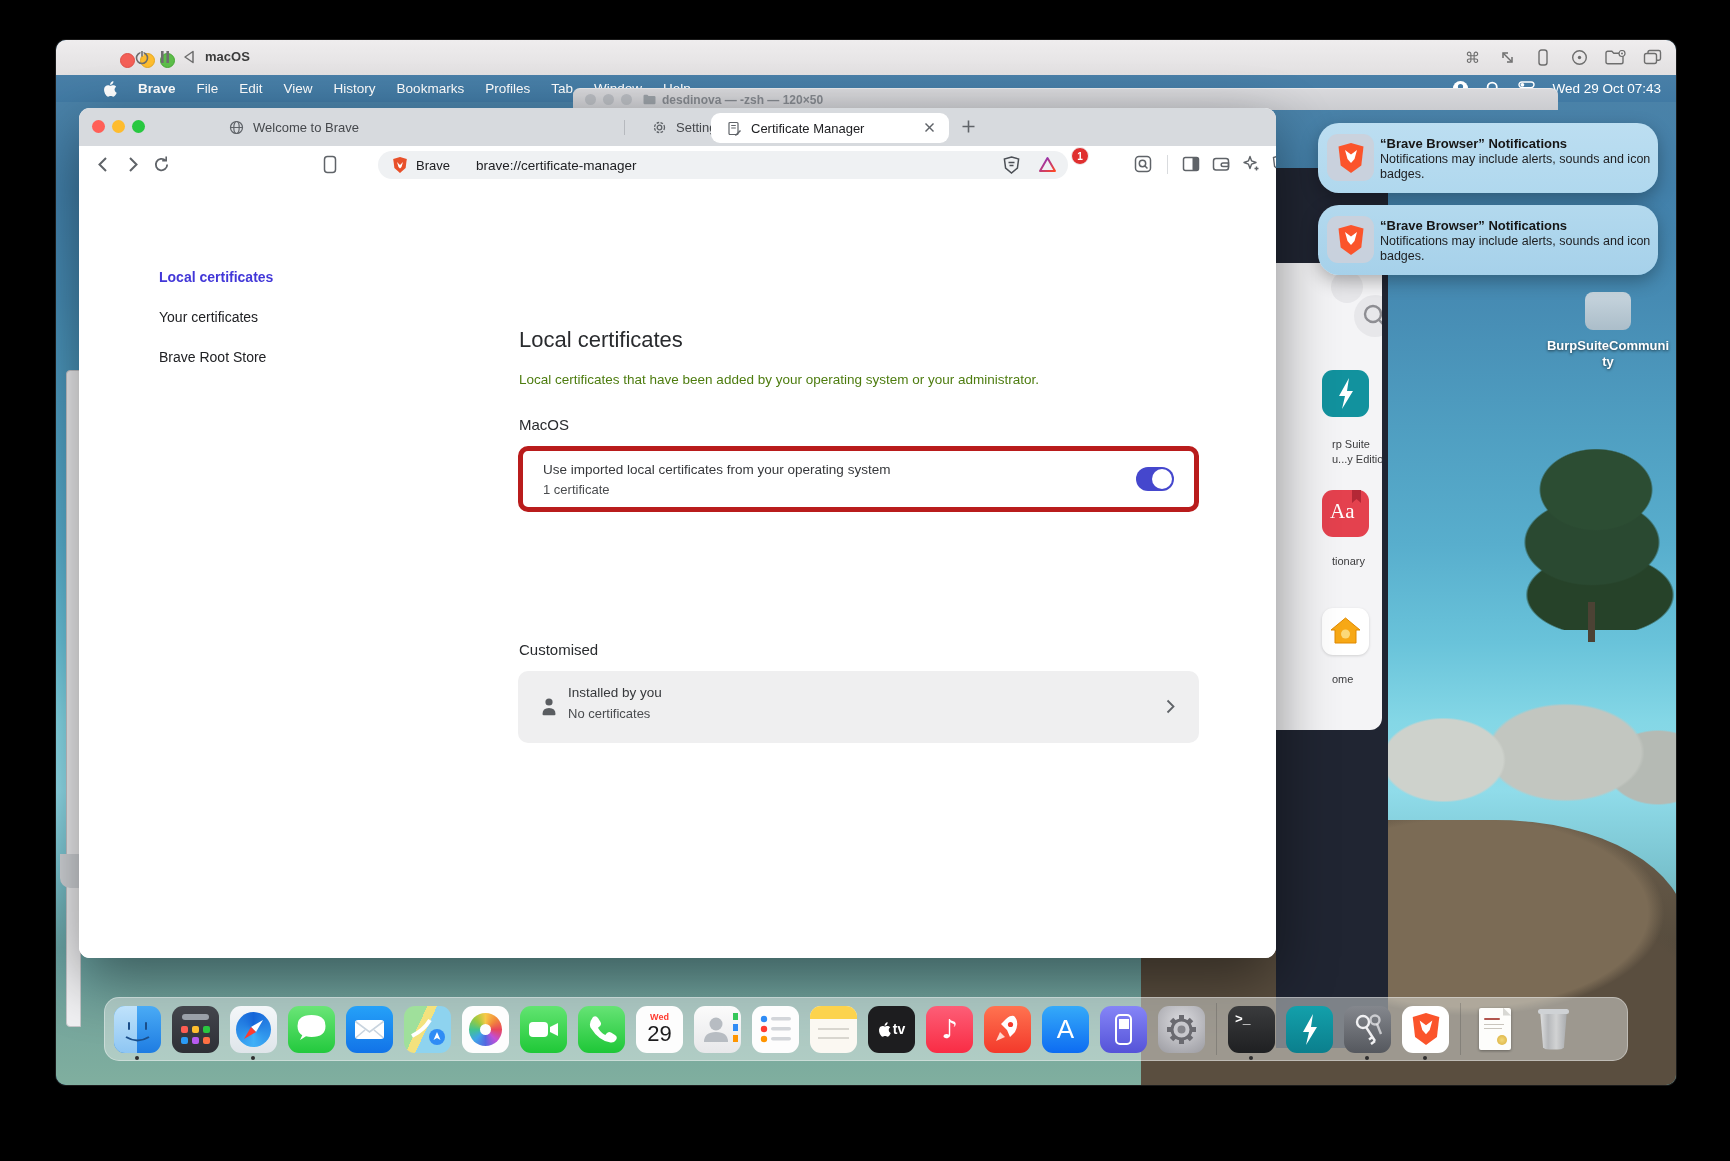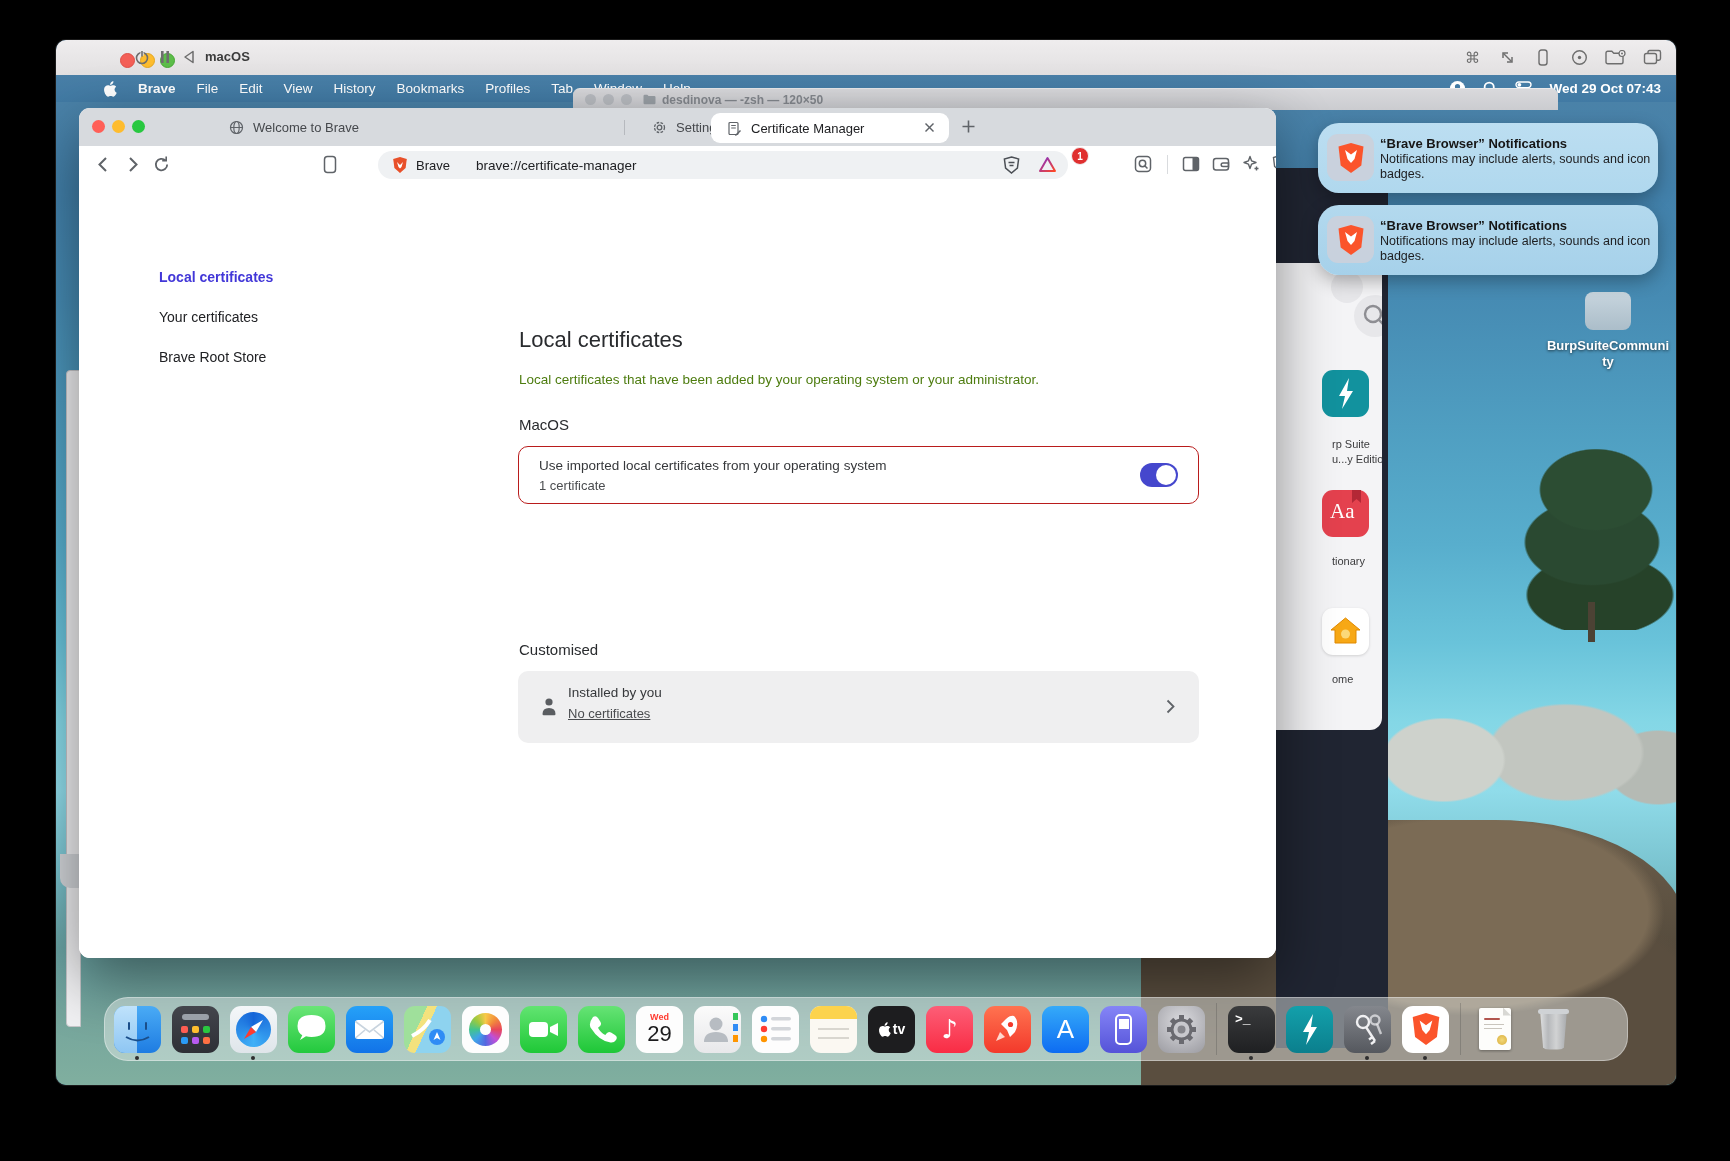--- a/index.html
+++ b/index.html
@@ -10,21 +10,21 @@
   .vm-titlebar{position:absolute;left:0;top:0;width:100%;height:35px;background:linear-gradient(#efedee,#e2e0e1);
       border-bottom:1px solid #c9c7c8;}
   .tl{position:absolute;top:13px;width:13px;height:13px;border-radius:50%;}
   .vm-title{position:absolute;left:149px;top:9px;font-size:13px;font-weight:700;color:#3b3b3b;}
   .vm-ico{position:absolute;top:9px;color:#6e6e6e;}
   
   .menubar{position:absolute;left:0;top:35px;width:100%;height:27px;
       background:linear-gradient(#497fa7,#417aa4);display:flex;align-items:center;color:#fff;}
   .menu-items{display:flex;gap:21px;margin-left:47px;font-size:13.5px;align-items:center;}
   .menu-items span{cursor:default;}
-  .menubar-right{position:absolute;right:15px;top:0;height:27px;display:flex;gap:17px;align-items:center;font-size:13.5px;font-weight:700;}
+  .menubar-right{position:absolute;right:15px;top:0;height:27px;display:flex;gap:17px;align-items:center;font-size:13.5px;font-weight:400;}
   
   .desktop{position:absolute;left:0;top:62px;width:1620px;height:983px;overflow:hidden;
     background:linear-gradient(180deg,#4a82a8 0%,#4280aa 9%,#468bb3 20%,#4f9ec1 33%,#58aecd 45%,#69c3da 55%,#84d7e6 63%,#90dcea 70%,#7ac3cf 78%,#6aa4a5 86%,#75a59c 93%,#80af9f 100%);}
   .tree{position:absolute;left:1440px;top:333px;width:200px;height:195px;
     background:radial-gradient(ellipse 46% 34% at 50% 28%,#2c4d33 0 60%,transparent 62%),
                radial-gradient(ellipse 55% 36% at 48% 55%,#2a4931 0 60%,transparent 62%),
                radial-gradient(ellipse 60% 34% at 52% 82%,#264229 0 60%,transparent 62%);}
   .trunk{position:absolute;left:1532px;top:500px;width:7px;height:40px;background:#4c4234;}
   .rocks-light{position:absolute;left:1305px;top:568px;width:330px;height:150px;
     background:radial-gradient(ellipse 30% 45% at 25% 60%,#ced2cc 0 60%,transparent 63%),
@@ -78,31 +78,31 @@
   .url-text{font-size:13.5px;color:#202124;margin-left:26px;}
   .badge{position:absolute;left:693px;top:-4px;width:16px;height:16px;border-radius:50%;background:#e02f2f;
      color:#fff;font-size:10px;font-weight:700;display:flex;align-items:center;justify-content:center;border:1.5px solid #eff1f3;}
   
   .content{position:absolute;left:0;top:76px;width:100%;height:774px;background:#fff;}
   .nav-item{position:absolute;left:80px;font-size:14px;color:#202124;}
   .nav-item.active{color:#4237d8;font-weight:600;}
   .page-title{position:absolute;left:440px;top:143px;font-size:22px;font-weight:400;color:#292b2e;}
   .page-desc{position:absolute;left:440px;top:188px;font-size:13.5px;color:#4d7c0f;}
   .sec-head{position:absolute;left:440px;font-size:15px;font-weight:500;color:#292b2e;}
-  .card{position:absolute;left:439px;width:681px;background:#fff;border:1px solid #b91c1c;border-radius:10px;box-sizing:border-box;}
+  .card{position:absolute;left:439px;width:681px;background:#fff;border:5px solid #b91c1c;border-radius:10px;box-sizing:border-box;}
   .card-row{position:relative;height:56px;}
   .card-row + .card-row{border-top:1px solid #ebedef;}
   .row-label{position:absolute;left:20px;font-size:13.5px;color:#36383b;}
   .row-sub{position:absolute;left:20px;font-size:13px;color:#4a4c4f;}
   .toggle{position:absolute;right:20px;top:16px;width:38px;height:24px;border-radius:12px;background:#4547cd;}
   .toggle .knob{position:absolute;right:2px;top:2px;width:20px;height:20px;border-radius:50%;background:#fff;}
   .chev{position:absolute;right:24px;}
   .card-gray{position:absolute;left:439px;width:681px;height:72px;background:#efeff0;border-radius:10px;}
   
-  .dock{position:absolute;left:48px;top:957px;width:1524px;height:64px;border-radius:24px;
+  .dock{position:absolute;left:48px;top:957px;width:1524px;height:64px;border-radius:15px;
     background:rgba(240,244,242,.45);border:1px solid rgba(255,255,255,.35);
     display:flex;align-items:center;padding:0 9px;gap:11px;box-sizing:border-box;}
   .dock-item{position:relative;width:47px;height:47px;flex:0 0 auto;}
   .dk{width:47px;height:47px;border-radius:11px;position:relative;overflow:hidden;}
   .run::after{content:"";position:absolute;left:21px;bottom:-7px;width:4px;height:4px;border-radius:50%;background:#2e2e2e;}
   .dock-div{width:1px;height:52px;background:rgba(60,60,60,.25);flex:0 0 auto;}
   .gl{position:absolute;color:#fff;}
   
   svg{display:block;}
   .mono{font-family:"Liberation Mono",monospace;}
@@ -433,21 +433,21 @@
 
       <div class="sec-head" style="top:457px;">Customised</div>
       <div class="card-gray" style="top:487px;">
         <span style="position:absolute;left:21px;top:24px;">
           <svg width="20" height="22" viewBox="0 0 20 22">
               <circle cx="10" cy="7" r="3.6" fill="#5a5d61"></circle>
               <path d="M3.5 19 q0-6 6.5-6 t6.5 6 q0 1.2-1.2 1.2 h-10.6 Q3.5 20.2 3.5 19z" fill="#5a5d61"></path>
             </svg>
         </span>
         <span class="row-label" style="left:50px;top:14px;">Installed by you</span>
-        <span class="row-sub" style="left:50px;top:35px;text-decoration:underline;">No certificates</span>
+        <span class="row-sub" style="left:50px;top:35px;">No certificates</span>
         <span class="chev" style="top:28px;">
           <svg width="9" height="15" viewBox="0 0 9 15" stroke="#5f6368" stroke-width="1.8" fill="none">
               <polyline points="1.5,1.5 7.5,7.5 1.5,13.5"></polyline>
             </svg>
         </span>
       </div>
     </div>
   </div>
 
   <div class="banner" style="top:83px;background:linear-gradient(#bcdef1,#b0d8ee);">

